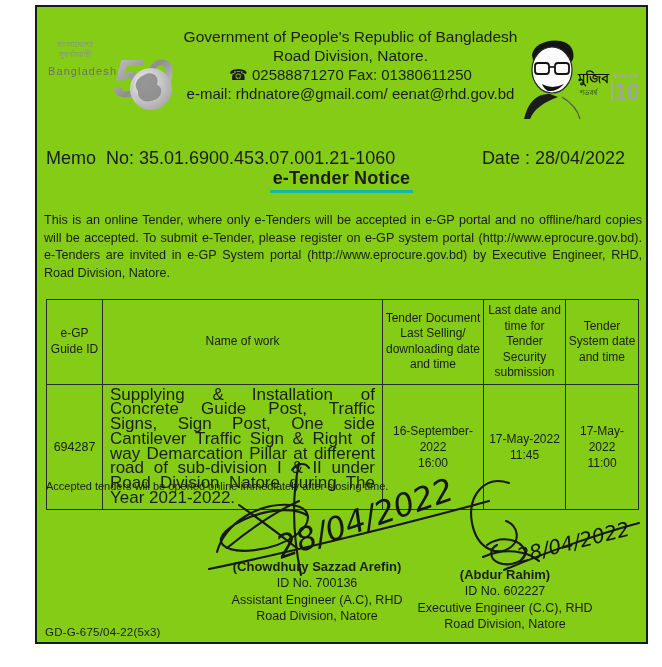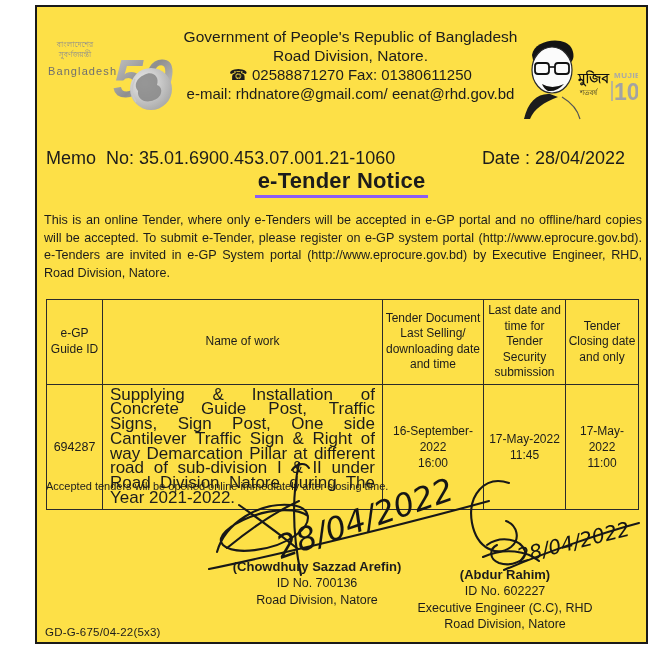--- a/index.html
+++ b/index.html
@@ -3,37 +3,37 @@
 <meta charset="utf-8">
 <style>
   html,body{margin:0;padding:0;}
   body{
     width:662px;height:667px;position:relative;background:#ffffff;
     font-family:"Liberation Sans", sans-serif;color:#1c1c1c;overflow:hidden;
     -webkit-font-smoothing:antialiased;
   }
   .frame{
     position:absolute;left:35px;top:5px;width:613px;height:639px;
-    border:2.5px solid #1a1a1a;background:#fde047;box-sizing:border-box;overflow:hidden;text-decoration:underline;
+    border:2.5px solid #1a1a1a;background:#84cc16;box-sizing:border-box;overflow:hidden;text-decoration:underline;
   }
   
   .header{position:absolute;top:14px;left:10px;right:8px;display:flex;align-items:flex-start;}
   .logo-left{width:132px;margin-top:12px;}
   .logo-right{width:116px;margin-top:12px;}
   .header-center{flex:1;text-align:center;padding-top:6px;}
   .org-line{font-size:15.5px;line-height:19px;}
   .contact-line{font-size:15px;line-height:19px;}
   .phone-glyph{font-size:15px;}
   
   .memo{position:absolute;top:141px;left:9px;right:21px;display:flex;justify-content:space-between;
         font-size:18px;white-space:pre-wrap;}
   
   .title-wrap{position:absolute;top:161px;left:0;right:0;text-align:center;}
-  .title-text{display:inline-block;font-size:22px;font-weight:bold;letter-spacing:.2px;
-              border-bottom:3px solid #8b5cf6;padding:0 3px 1px 3px;}
+  .title-text{display:inline-block;font-size:18px;font-weight:bold;letter-spacing:.2px;
+              border-bottom:3px solid #14b8a6;padding:0 3px 1px 3px;}
   
   .intro{position:absolute;top:205px;left:7px;width:598px;margin:0;
          font-size:12.6px;line-height:17.6px;text-align:justify;}
   
   .tender-table{position:absolute;top:292px;left:9px;width:592px;border-collapse:collapse;
                 table-layout:fixed;}
   .tender-table th,.tender-table td{border:1.6px solid #2b2b2b;box-sizing:border-box;}
   .tender-table th{font-weight:normal;font-size:12px;line-height:15.5px;text-align:center;
                    vertical-align:middle;padding:3px 2px;height:81px;}
   .tender-table td{height:91px;vertical-align:middle;}
@@ -139,21 +139,21 @@
         <col style="width:101px">
         <col style="width:82px">
         <col style="width:73px">
     </colgroup>
     <thead>
       <tr>
         <th>e-GP Guide ID</th>
         <th>Name of work</th>
         <th>Tender Document Last Selling/ downloading date and time</th>
         <th>Last date and time for Tender Security submission</th>
-        <th>Tender Closing date and only</th>
+        <th>Tender System date and time</th>
       </tr>
     </thead>
     <tbody>
       <tr>
         <td class="cell-id">694287</td>
         <td class="cell-name">Supplying &amp; Installation of Concrete Guide Post, Traffic Signs, Sign Post, One side Cantilever Traffic Sign &amp; Right of way Demarcation Pillar at different road of sub-division I &amp; II under Road Division Natore during The Year 2021-2022.</td>
         <td class="cell-date">
           <div>16-September-2022</div>
           <div>16:00</div>
         </td>
@@ -185,20 +185,21 @@
     <path d="M60,10 C36,2 18,22 23,50 C28,76 48,84 62,74 C72,66 68,52 57,48"></path>
     <path d="M38,72 C52,62 72,66 76,78 C78,88 62,94 50,90 C40,86 40,76 48,72"></path>
     <path d="M34,84 C56,74 78,78 90,88"></path>
     <path d="M55,97 C95,80 152,60 190,50"></path>
     <text class="hand-date" font-size="20" transform="translate(70,90) rotate(-14)">28/04/2022</text>
   </svg>
 
   <div class="sig-block sig-left-block">
     <div class="sig-name">(Chowdhury Sazzad Arefin)</div>
     <div>ID No. 700136</div>
+    <div>Assistant Engineer (A.C), RHD</div>
     <div>Road Division, Natore</div>
   </div>
 
   <div class="sig-block sig-right-block">
     <div class="sig-name">(Abdur Rahim)</div>
     <div>ID No. 602227</div>
     <div>Executive Engineer (C.C), RHD</div>
     <div>Road Division, Natore</div>
   </div>
 

